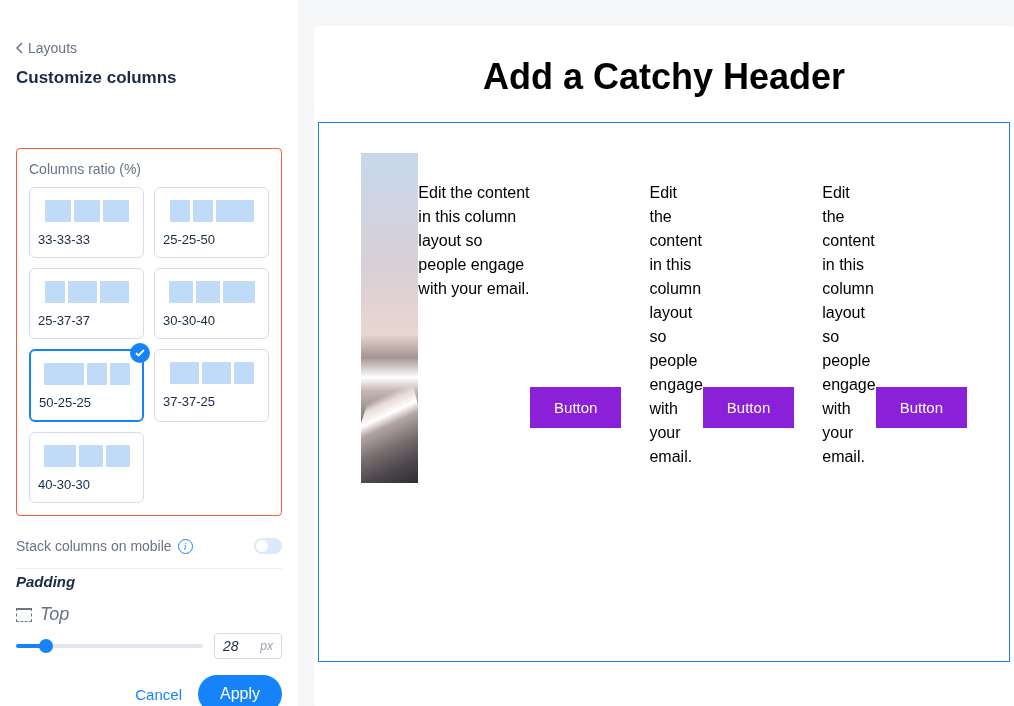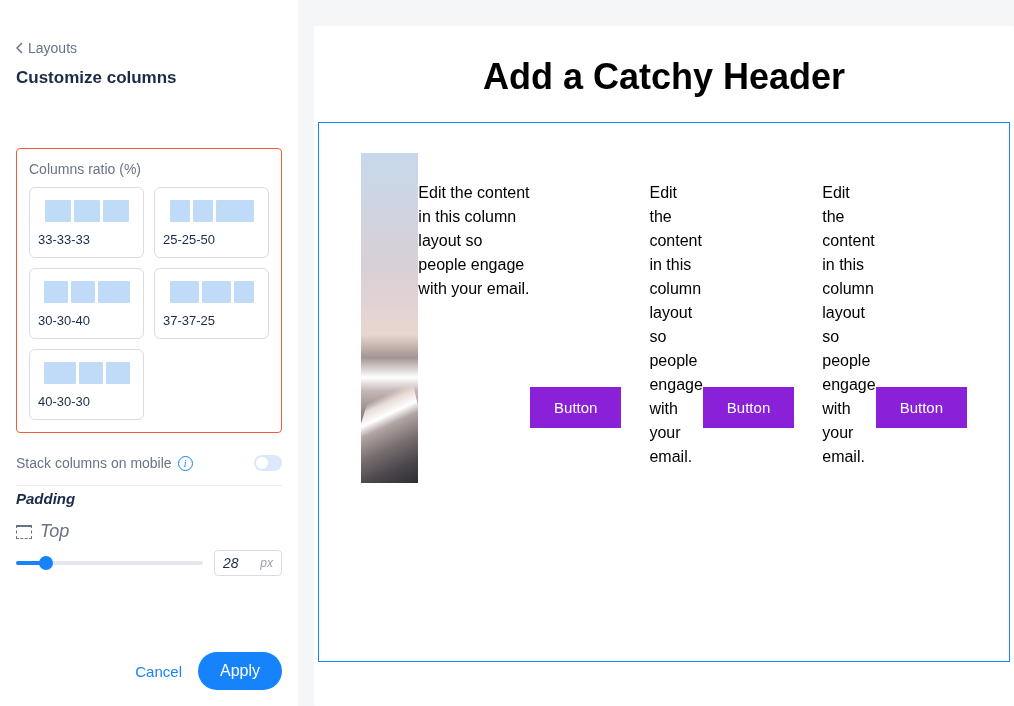--- a/index.html
+++ b/index.html
@@ -314,25 +314,46 @@
         <div class="ratio-card">
           <div class="bars">
             <span style="width: 20px;"></span>
             <span style="width: 20px;"></span>
             <span style="width: 38px;"></span>
           </div>
           <div class="rlabel">25-25-50</div>
         </div>
         <div class="ratio-card">
           <div class="bars">
+            <span style="width: 20px;"></span>
+            <span style="width: 29px;"></span>
+            <span style="width: 29px;"></span>
+          </div>
+          <div class="rlabel">25-37-37</div>
+        </div>
+        <div class="ratio-card">
+          <div class="bars">
             <span style="width: 24px;"></span>
             <span style="width: 24px;"></span>
             <span style="width: 32px;"></span>
           </div>
           <div class="rlabel">30-30-40</div>
+        </div>
+        <div class="ratio-card selected">
+          <div class="bars">
+            <span style="width: 40px;"></span>
+            <span style="width: 20px;"></span>
+            <span style="width: 20px;"></span>
+          </div>
+          <div class="rlabel">50-25-25</div>
+          <div class="check">
+            <svg width="10" height="8" viewBox="0 0 10 8">
+              <path d="M1 4 L3.5 6.5 L9 1" stroke="#fff" stroke-width="1.8" fill="none"></path>
+            </svg>
+          </div>
         </div>
         <div class="ratio-card">
           <div class="bars">
             <span style="width: 29px;"></span>
             <span style="width: 29px;"></span>
             <span style="width: 20px;"></span>
           </div>
           <div class="rlabel">37-37-25</div>
         </div>
         <div class="ratio-card">

